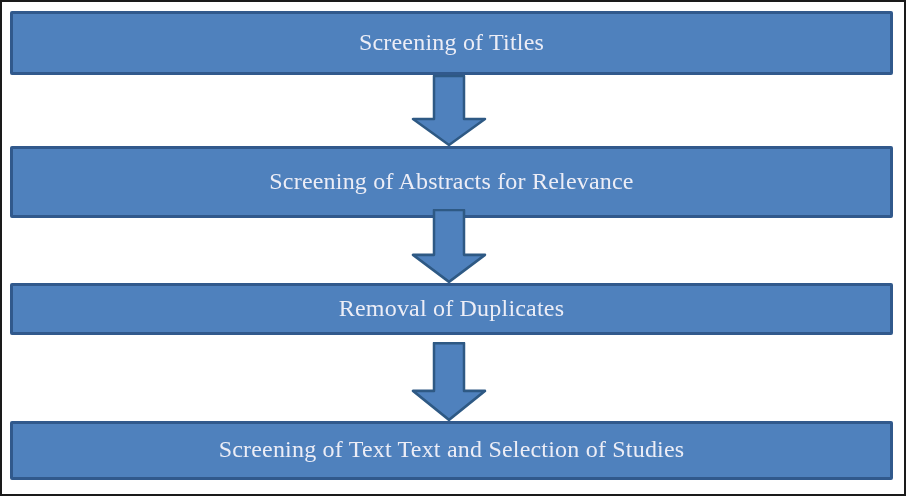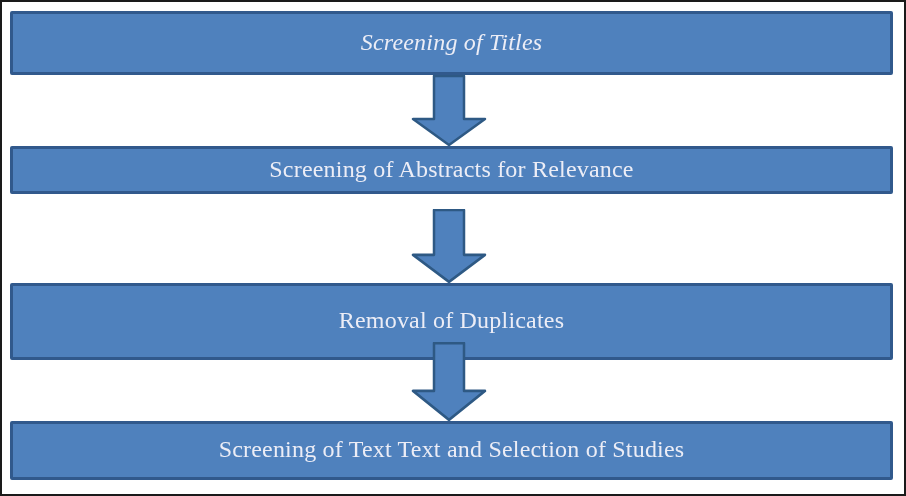--- a/index.html
+++ b/index.html
@@ -30,23 +30,23 @@
     justify-content: center;
   }
   .flow-bar .label {
     color: var(--text, #ecedf6);
     font-size: 24px;
     letter-spacing: 0.2px;
     white-space: nowrap;
     text-align: center;
     padding-bottom: 2px;
   }
-  .bar-1 { top: 9px;   height: 64px; font-style: italic; }
-  .bar-2 { top: 144px; height: 48px; }
-  .bar-3 { top: 281px; height: 77px; }
+  .bar-1 { top: 9px;   height: 64px; }
+  .bar-2 { top: 144px; height: 72px; }
+  .bar-3 { top: 281px; height: 52px; }
   .bar-4 { top: 419px; height: 59px; }
 
   .flow-arrow {
     position: absolute;
     left: 407px;
     width: 80px;
     display: block;
   }
   .arrow-1 { top: 73px;  height: 72px; }
   .arrow-2 { top: 207px; height: 75px; }

